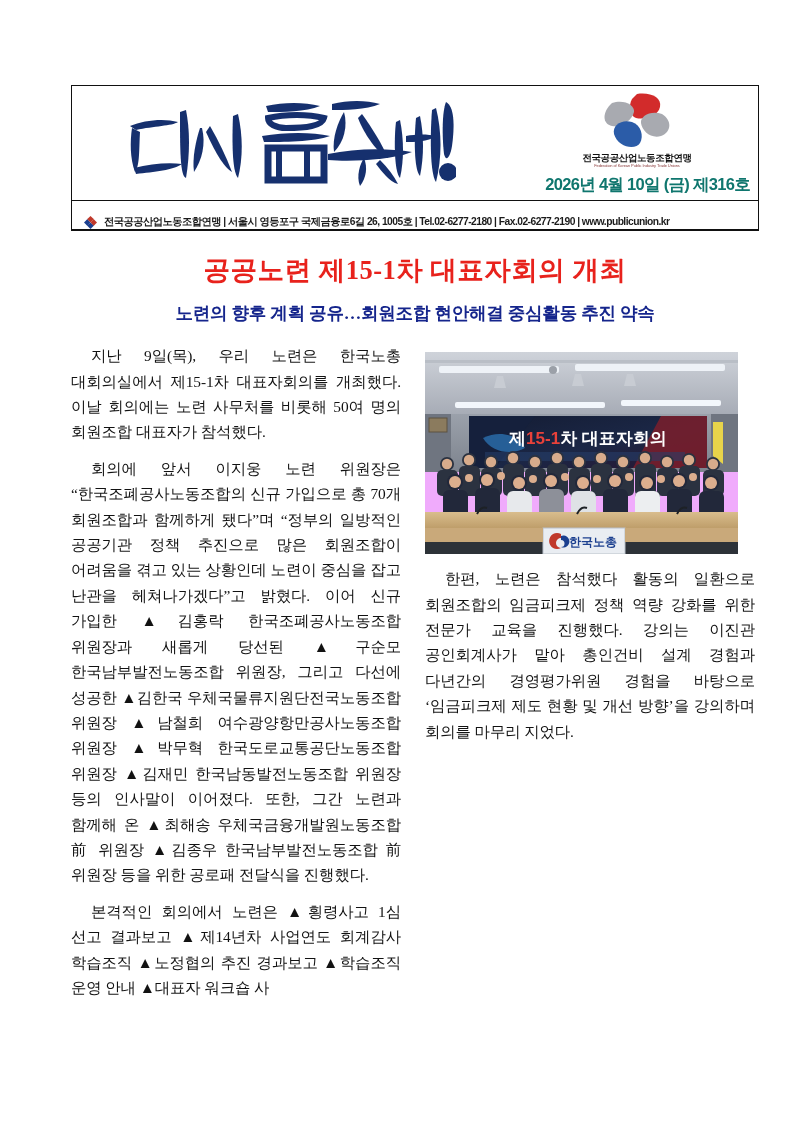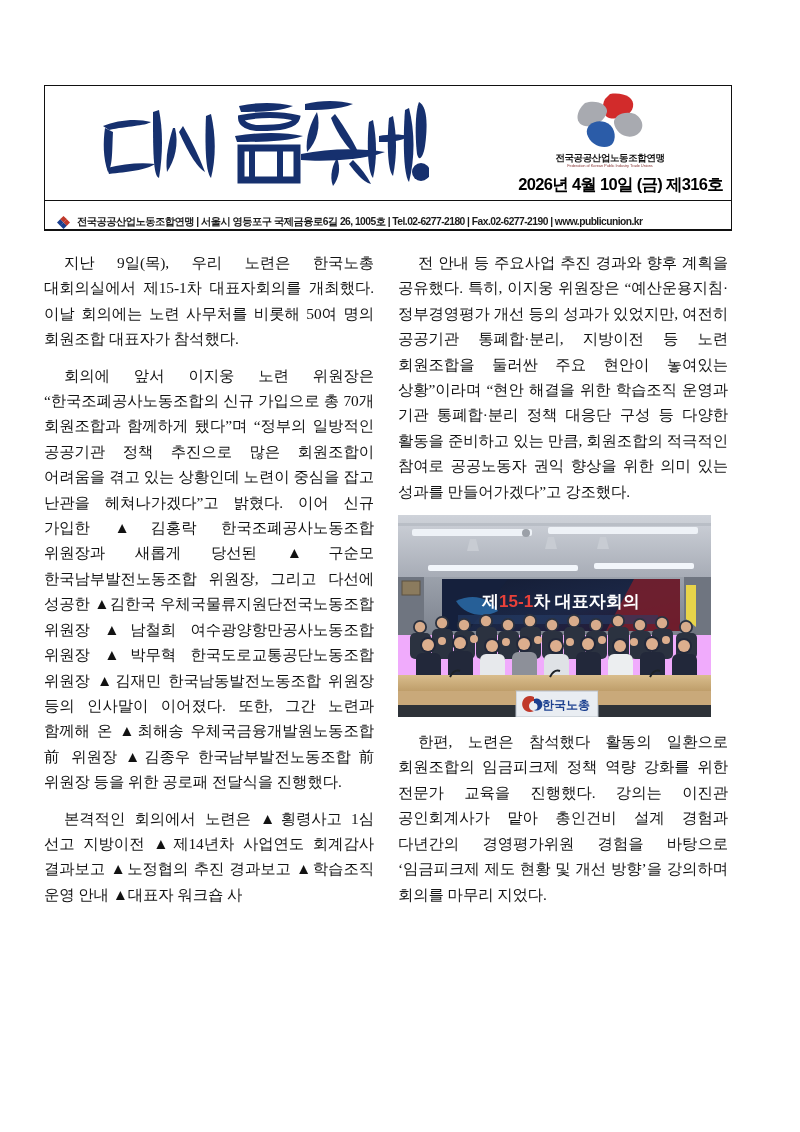--- a/index.html
+++ b/index.html
@@ -7,21 +7,21 @@
   body{
     width:800px;height:1132px;
     background:#ffffff;
     font-family:"Liberation Serif","DejaVu Serif",serif;
     color:#1a1a1a;
     position:relative;
     overflow:hidden;
   }
   .page{
     position:absolute;
-    left:44px; top:85px;
+    left:71px; top:85px;
     width:688px; height:1010px;
     box-sizing:border-box;
   }
 
   
   .masthead{
     position:relative;
     box-sizing:border-box;
     border:1px solid #111;
     height:116px;
@@ -54,21 +54,21 @@
   .logo-name-en{
     font-family:"Liberation Sans","DejaVu Sans",sans-serif;
     font-size:4.2px;color:#8a3b3b;letter-spacing:-0.1px;
     margin-top:1px;line-height:1.1;
     transform:scaleX(0.96);
   }
   .issue-line{
     position:absolute;
     right:8px; bottom:4px;
     font-family:"Liberation Sans","DejaVu Sans",sans-serif;
-    font-size:16.5px;font-weight:bold;color:#000000;
+    font-size:16.5px;font-weight:bold;color:#0f766e;
     letter-spacing:-0.7px;
     white-space:nowrap;
   }
 
   
   .infobar{
     box-sizing:border-box;
     border-left:1px solid #111;
     border-right:1px solid #111;
     border-bottom:2.2px solid #111;
@@ -204,31 +204,34 @@
       <svg viewBox="0 0 13 13" xmlns="http://www.w3.org/2000/svg">
         <path d="M6.5 0 L10 3.2 L6.5 6.4 L3 3.2 Z" fill="#c0392b"></path>
         <path d="M6.5 6.4 L10 9.6 L6.5 13 L3 9.6 Z" fill="#1b3f8f"></path>
         <path d="M0 6.5 L3.2 3.2 L6.4 6.5 L3.2 9.8 Z" fill="#1b3f8f"></path>
         <path d="M6.6 6.5 L9.8 3.2 L13 6.5 L9.8 9.8 Z" fill="#c0392b"></path>
       </svg>
     </span>
     <span class="infobar-text">전국공공산업노동조합연맹 | 서울시 영등포구 국제금융로6길 26, 1005호 | Tel.02-6277-2180 | Fax.02-6277-2190 | www.publicunion.kr</span>
   </div>
 
+  <div class="headline-wrap">
+    <h1 class="headline">공공노련 제15-1차 대표자회의 개최</h1>
+    <h2 class="subheadline">노련의 향후 계획 공유…회원조합 현안해결 중심활동 추진 약속</h2>
+  </div>
 
   <div class="columns">
 
     <div class="col">
       <p>지난 9일(목), 우리 노련은 한국노총 대회의실에서 제15-1차 대표자회의를 개최했다. 이날 회의에는 노련 사무처를 비롯해 50여 명의 회원조합 대표자가 참석했다.</p>
       <p>회의에 앞서 이지웅 노련 위원장은 “한국조폐공사노동조합의 신규 가입으로 총 70개 회원조합과 함께하게 됐다”며 “정부의 일방적인 공공기관 정책 추진으로 많은 회원조합이 어려움을 겪고 있는 상황인데 노련이 중심을 잡고 난관을 헤쳐나가겠다”고 밝혔다. 이어 신규 가입한 ▲김홍락 한국조폐공사노동조합 위원장과 새롭게 당선된 ▲구순모 한국남부발전노동조합 위원장, 그리고 다선에 성공한 ▲김한국 우체국물류지원단전국노동조합 위원장 ▲남철희 여수광양항만공사노동조합 위원장 ▲박무혁 한국도로교통공단노동조합 위원장 ▲김재민 한국남동발전노동조합 위원장 등의 인사말이 이어졌다. 또한, 그간 노련과 함께해 온 ▲최해송 우체국금융개발원노동조합 前 위원장 ▲김종우 한국남부발전노동조합 前 위원장 등을 위한 공로패 전달식을 진행했다.</p>
-      <p>본격적인 회의에서 노련은 ▲횡령사고 1심 선고 지방이전 ▲제14년차 사업연도 회계감사 결과보고 ▲노정협의 추진 경과보고 ▲학습조직 운영 안내 ▲대표자 워크숍 사</p>
+      <p>본격적인 회의에서 노련은 ▲횡령사고 1심 선고 결과보고 ▲제14년차 사업연도 회계감사 학습조직 ▲노정협의 추진 경과보고 ▲학습조직 운영 안내 ▲대표자 워크숍 사</p>
     </div>
 
     <div class="col">
-      <p>전 안내 등 주요사업 추진 경과와 향후 계획을 공유했다. 특히, 이지웅 위원장은 “예산운용지침·정부경영평가 개선 등의 성과가 있었지만, 여전히 공공기관 통폐합·분리, 지방이전 등 노련 회원조합을 둘러싼 주요 현안이 놓여있는 상황”이라며 “현안 해결을 위한 학습조직 운영과 기관 통폐합·분리 정책 대응단 구성 등 다양한 활동을 준비하고 있는 만큼, 회원조합의 적극적인 참여로 공공노동자 권익 향상을 위한 의미 있는 성과를 만들어가겠다”고 강조했다.</p>
 
       <div class="photo" role="img" aria-label="제15-1차 대표자회의 단체사진">
         <svg viewBox="0 0 313 202" xmlns="http://www.w3.org/2000/svg">
           <defs>
             <linearGradient id="ceil" x1="0" y1="0" x2="0" y2="1">
               <stop offset="0%" stop-color="#cfd3da"></stop>
                 <stop offset="100%" stop-color="#a7acb6"></stop>
             </linearGradient>
             <linearGradient id="wall" x1="0" y1="0" x2="0" y2="1">
               <stop offset="0%" stop-color="#9ba1ab"></stop>

